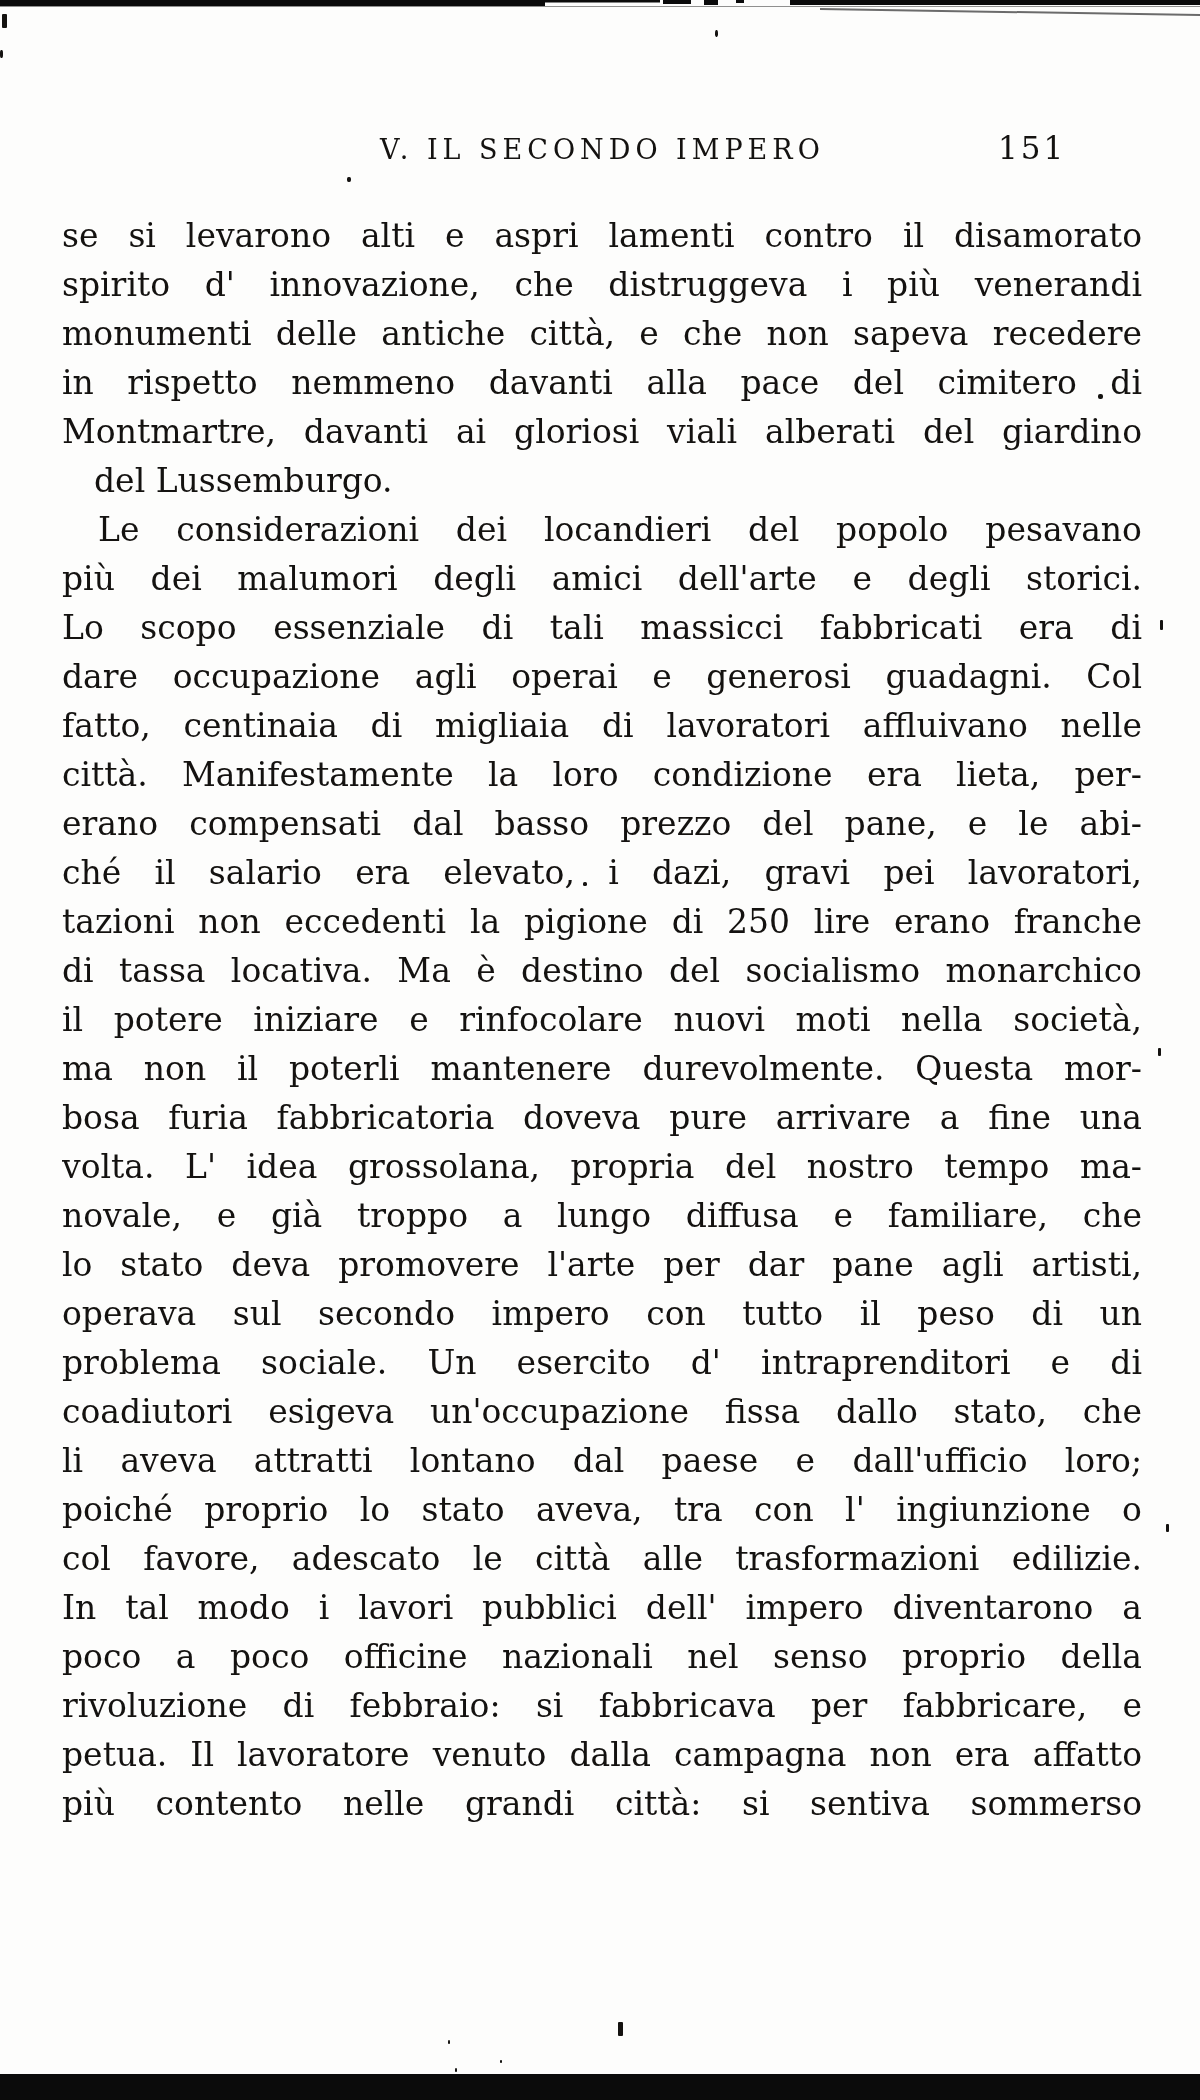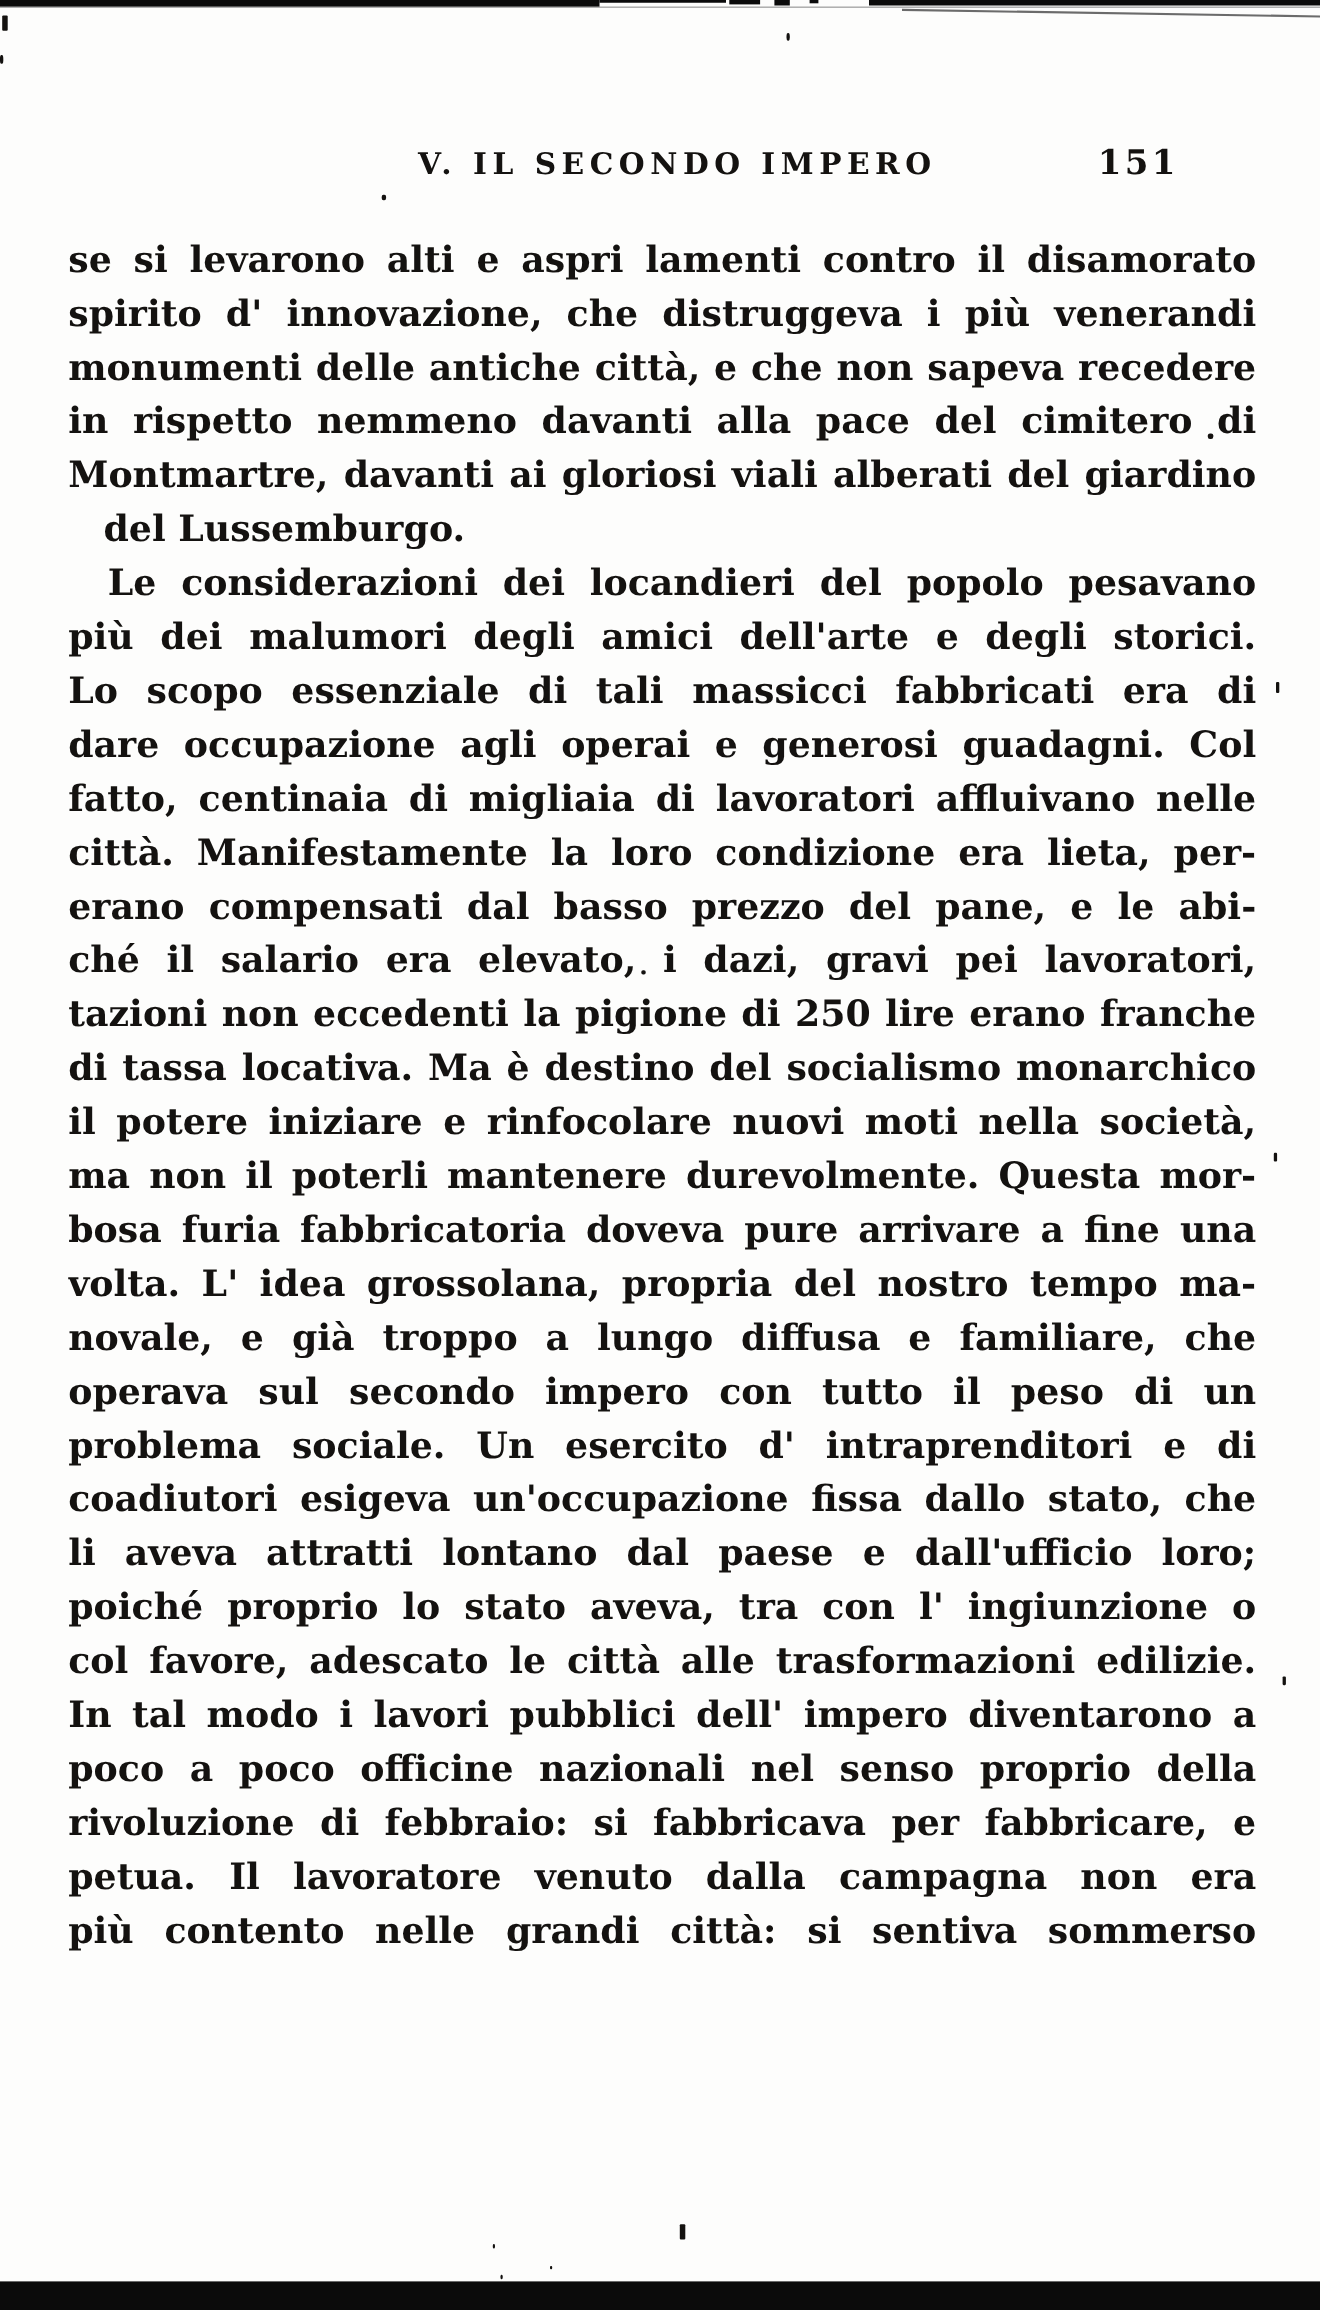--- a/index.html
+++ b/index.html
@@ -13,21 +13,20 @@
     background: var(--paper);
     font-family: "DejaVu Serif", serif;
   }
   .page {
     position: relative;
     width: 1200px;
     height: 2100px;
     background: var(--paper);
     color: var(--ink);
     overflow: hidden;
-    font-weight: bold;
   }
   
   .running-title {
     position: absolute;
     top: 134px;
     left: 380px;
     font-size: 27px;
     letter-spacing: 5px;
     white-space: nowrap;
     color: var(--ink);
@@ -117,20 +116,21 @@
       <div class="line">città. Manifestamente la loro condizione era lieta, per-</div>
       <div class="line">erano compensati dal basso prezzo del pane, e le abi-</div>
       <div class="line">ché il salario era elevato, i dazi, gravi pei lavoratori,</div>
       <div class="line">tazioni non eccedenti la pigione di 250 lire erano franche</div>
       <div class="line">di tassa locativa. Ma è destino del socialismo monarchico</div>
       <div class="line">il potere iniziare e rinfocolare nuovi moti nella società,</div>
       <div class="line">ma non il poterli mantenere durevolmente. Questa mor-</div>
       <div class="line">bosa furia fabbricatoria doveva pure arrivare a fine una</div>
       <div class="line">volta. L' idea grossolana, propria del nostro tempo ma-</div>
       <div class="line">novale, e già troppo a lungo diffusa e familiare, che</div>
+      <div class="line">lo stato deva promovere l'arte per dar pane agli artisti,</div>
       <div class="line">operava sul secondo impero con tutto il peso di un</div>
       <div class="line">problema sociale. Un esercito d' intraprenditori e di</div>
       <div class="line">coadiutori esigeva un'occupazione fissa dallo stato, che</div>
       <div class="line">li aveva attratti lontano dal paese e dall'ufficio loro;</div>
       <div class="line">poiché proprio lo stato aveva, tra con l' ingiunzione o</div>
       <div class="line">col favore, adescato le città alle trasformazioni edilizie.</div>
       <div class="line">In tal modo i lavori pubblici dell' impero diventarono a</div>
       <div class="line">poco a poco officine nazionali nel senso proprio della</div>
       <div class="line">rivoluzione di febbraio: si fabbricava per fabbricare, e</div>
       <div class="line">petua. Il lavoratore venuto dalla campagna non era affatto</div>

